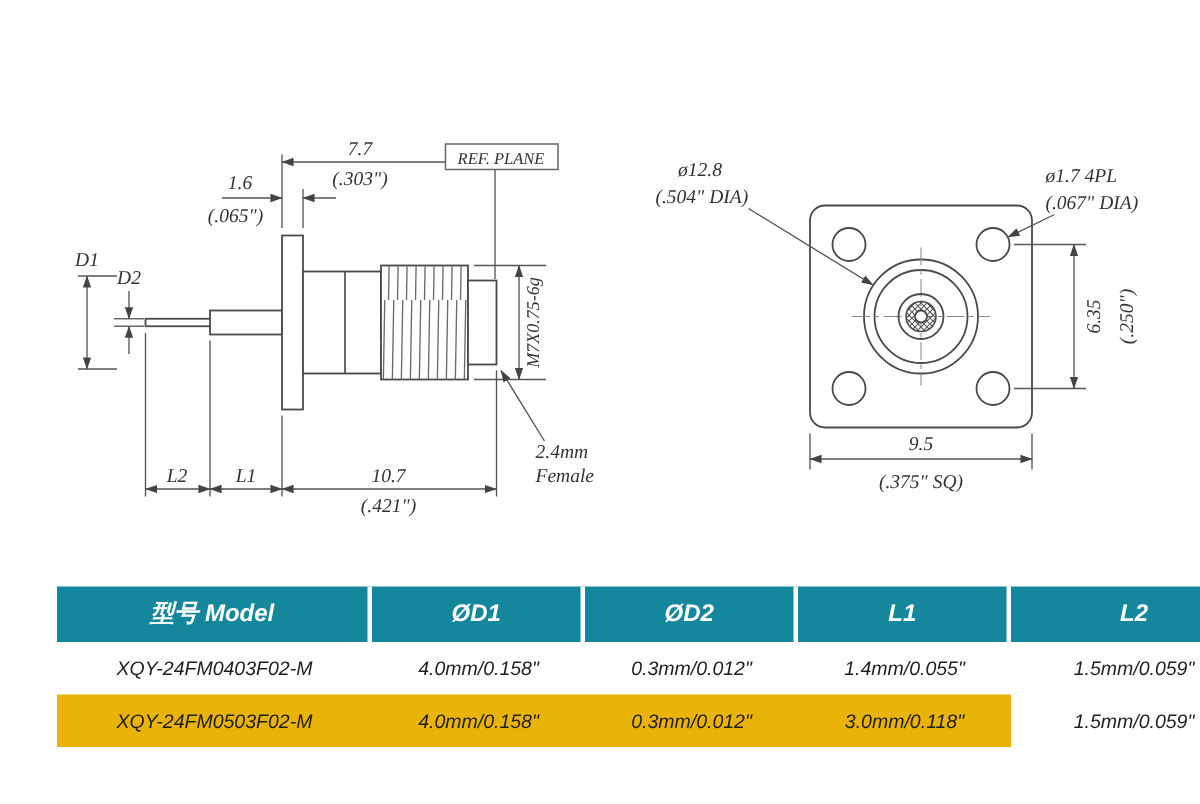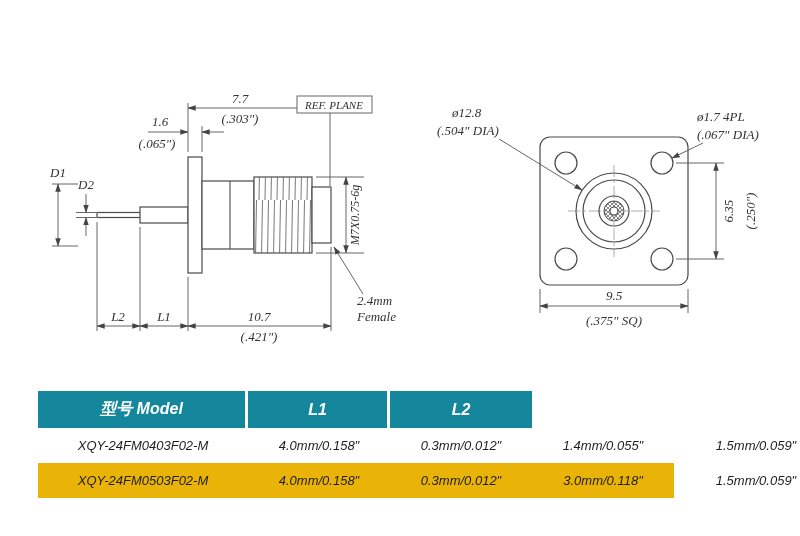--- a/index.html
+++ b/index.html
@@ -142,20 +142,22 @@
       <line x1="688" y1="289" x2="688" y2="313" class="dim"></line>
       <line x1="540" y1="306" x2="688" y2="306" class="dim" marker-start="url(#ar)" marker-end="url(#ar)"></line>
       <text x="614" y="300" text-anchor="middle" class="t13">9.5</text>
       <text x="614" y="325" text-anchor="middle" class="t13">(.375" SQ)</text>
     </g>
   </svg>
 
   <div class="spec-table">
     <div class="tr thead">
       <div class="th">型号 Model</div>
+      <div class="th">ØD1</div>
+      <div class="th">ØD2</div>
       <div class="th">L1</div>
       <div class="th">L2</div>
     </div>
     <div class="tr trow">
       <div class="td">XQY-24FM0403F02-M</div>
       <div class="td">4.0mm/0.158"</div>
       <div class="td">0.3mm/0.012"</div>
       <div class="td">1.4mm/0.055"</div>
       <div class="td">1.5mm/0.059"</div>
     </div>

